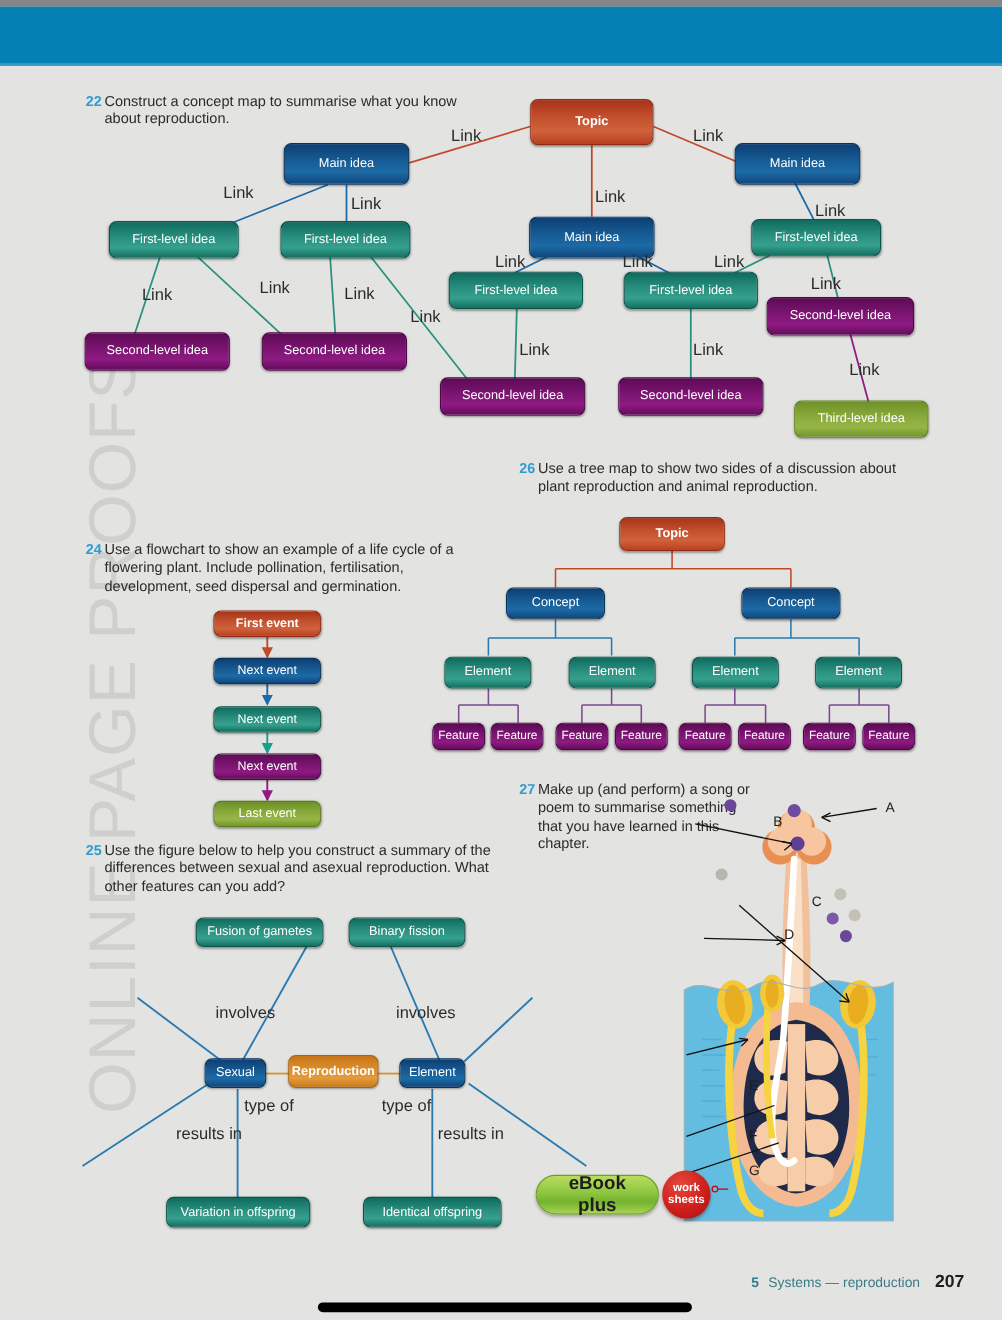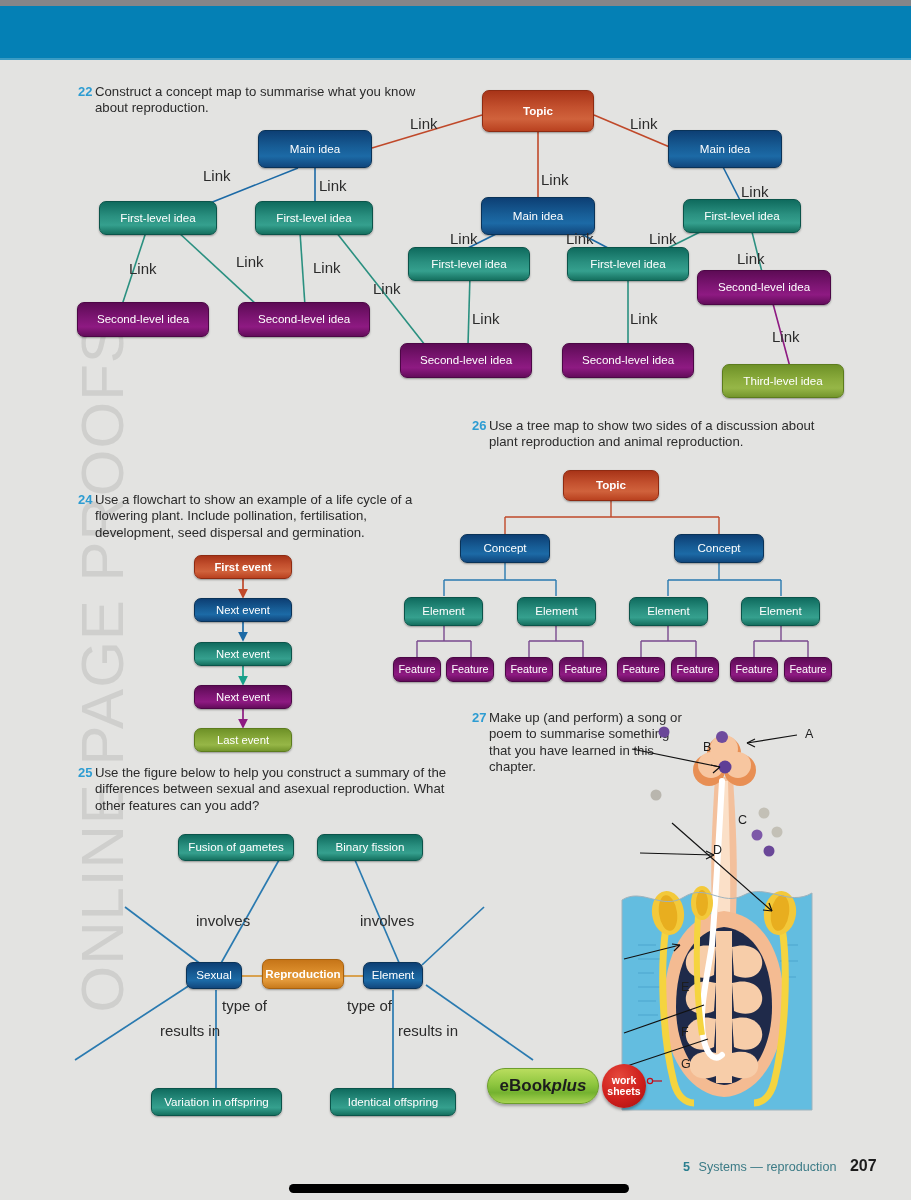--- a/index.html
+++ b/index.html
@@ -51,24 +51,24 @@
             border:1px solid #a9620f;font-weight:bold;}
 
   .lbl{position:absolute;font-size:15px;color:#2b2b2b;white-space:nowrap;}
   svg.wires{position:absolute;left:0;top:0;overflow:visible;pointer-events:none;}
 
   
   .ebp{
     position:absolute;border-radius:18px;
     background:linear-gradient(to bottom,#b9dd5e 0%,#8ec63f 45%,#74b230 70%,#a8d452 100%);
     border:1px solid #6d9e2c;box-shadow:0 2px 3px rgba(0,0,0,.3);
-    display:flex;align-items:center;justify-content:center;
+    display:flex;align-items:center;justify-content:center;flex-direction:column;
   }
   .ebp span{font-size:17px;font-weight:bold;color:#1d1d1d;font-family:"Liberation Sans",sans-serif;}
-  .ebp .ital{font-style:italic;font-weight:bold;}
+  .ebp .ital{font-weight:bold;}
   .wsdot{
     position:absolute;border-radius:50%;
     background:radial-gradient(circle at 38% 30%,#e5483c 0%,#cf1f1c 55%,#a60f10 100%);
     display:flex;flex-direction:column;align-items:center;justify-content:center;
     color:#fff;font-weight:bold;line-height:1.05;font-size:10.5px;
     box-shadow:0 2px 3px rgba(0,0,0,.35);
   }
   .reslist{position:absolute;font-size:11.4px;line-height:15.6px;color:#1d1d1d;}
   .reslist b{color:#c40b17;}
 

